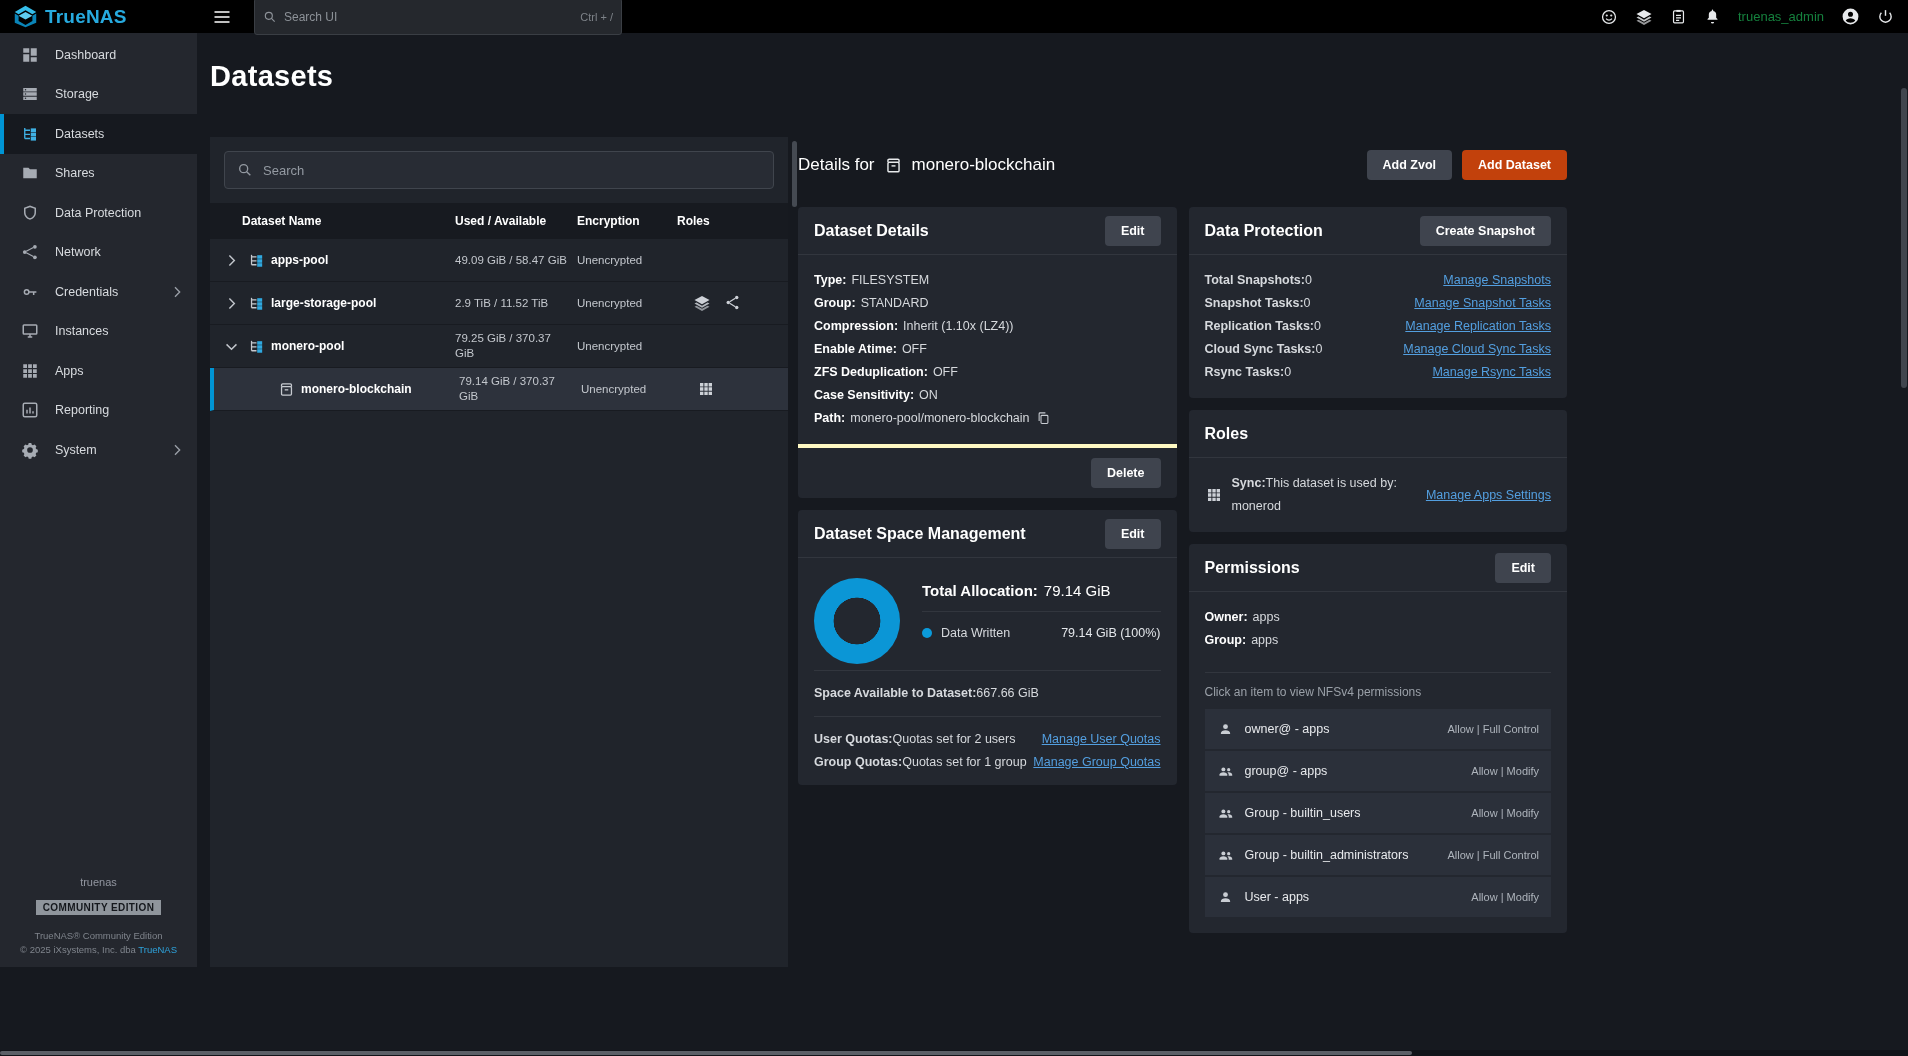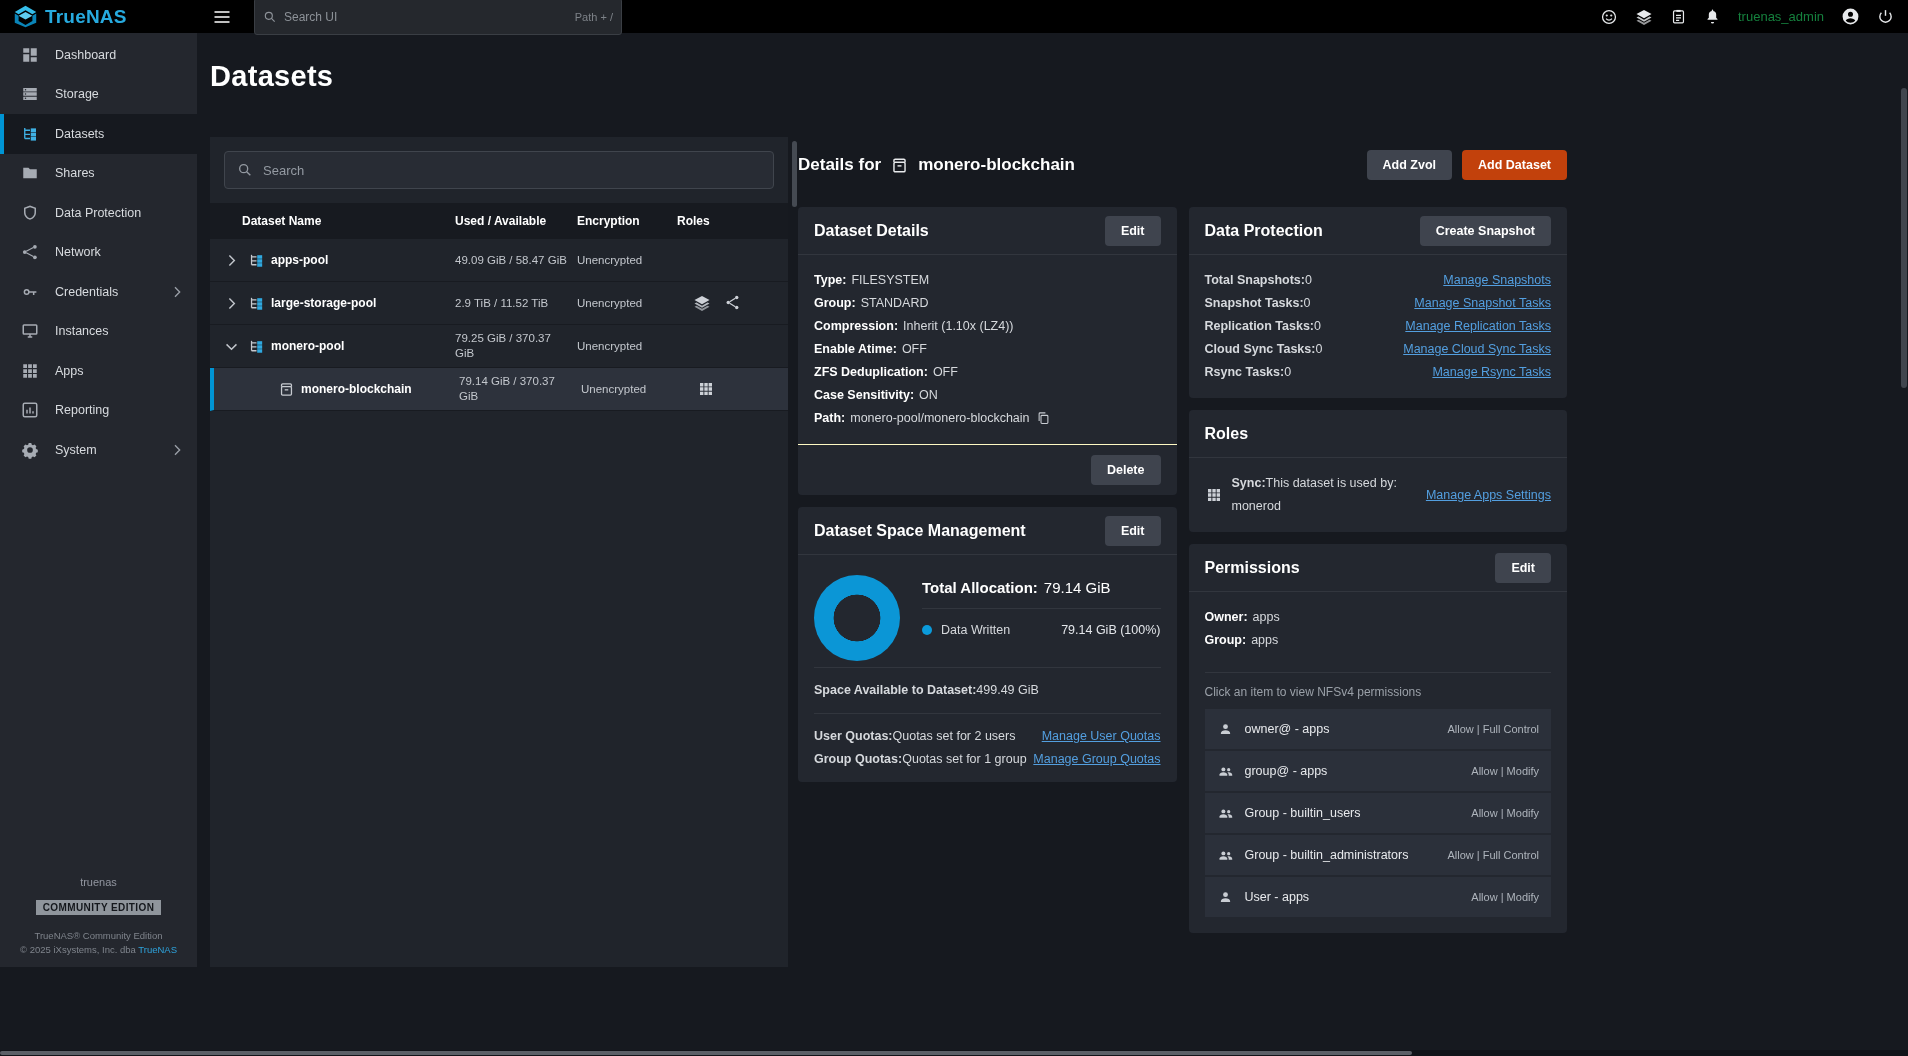--- a/index.html
+++ b/index.html
@@ -57,32 +57,32 @@
   .cell-used { padding-right:8px; line-height:15px; }
   .roles-cell { display:flex; gap:13px; color:#cdd1d7; padding-left:16px; }
   .trow.selected { background:#2d323c; border-left:4px solid #0095d5; }
   .trow.selected .c1 { padding-left:6px; }
   .child-indent { width:52px; flex-shrink:0; }
   .tree-scroll-thumb { position:absolute; right:-9px; top:4px; width:5px; height:66px; background:#454a52; border-radius:3px; }
 
   
   .details { flex:1; max-width:769px; margin-left:10px; }
   .details-head { display:flex; align-items:center; margin-top:13px; margin-bottom:27px; }
-  .details-title { font-size:17px; font-weight:700; display:flex; align-items:center; gap:9px; }
+  .details-title { font-size:17px; font-weight:400; display:flex; align-items:center; gap:9px; }
   .head-actions { margin-left:auto; display:flex; gap:10px; }
   .btn { border:none; border-radius:4px; font-family:inherit; font-size:12.5px; font-weight:700; padding:8px 16px; background:#3f444e; color:#fff; cursor:pointer; white-space:nowrap; }
   .btn.primary { background:#c2410c; }
   .cards { display:grid; grid-template-columns:1fr 1fr; gap:12px; align-items:start; }
   .card { background:#23272f; border-radius:4px; margin-bottom:12px; }
   .card-head { display:flex; align-items:center; justify-content:space-between; padding:8px 16px; border-bottom:1px solid #32363e; min-height:48px; }
   .card-title { font-size:16px; font-weight:700; }
   .card-body { padding:14px 16px; font-size:12.5px; line-height:23px; color:#d6d9dd; }
   .fld b, .lbl { color:#fff; font-weight:700; margin-right:5px; }
   .copy-btn { background:none; border:none; color:#c9cdd3; cursor:pointer; vertical-align:-4px; margin-left:6px; padding:0; }
-  .card-foot { border-top:1px solid #fef9c3; padding:10px 16px; display:flex; justify-content:flex-end; }
+  .card-foot { border-top:4px solid #fef9c3; padding:10px 16px; display:flex; justify-content:flex-end; }
 
   .space-top { display:flex; gap:22px; align-items:flex-start; padding:16px 16px 6px; }
   .donut { width:86px; height:86px; border-radius:50%; flex-shrink:0; margin-top:4px;
            background:radial-gradient(closest-side, #23272f 54%, #0b96d6 55%); }
   .space-right { flex:1; }
   .alloc { font-size:15px; padding:8px 0 12px; border-bottom:1px solid #32363e; }
   .alloc b { font-weight:700; margin-right:6px; }
   .legend-row { display:flex; align-items:center; gap:9px; padding:14px 0 6px; font-size:12.5px; color:#d6d9dd; }
   .legend-dot { width:10px; height:10px; border-radius:50%; background:#0b9bdb; flex-shrink:0; }
   .legend-val { margin-left:auto; color:#e3e6ea; }
@@ -126,21 +126,21 @@
       </svg>
   </button>
   <div class="topsearch">
     <span>
       <svg viewBox="0 0 24 24" width="14" height="14">
           <circle cx="10" cy="10" r="6" fill="none" stroke="currentColor" stroke-width="2"></circle>
           <line x1="14.5" y1="14.5" x2="20" y2="20" stroke="currentColor" stroke-width="2"></line>
         </svg>
     </span>
     <input type="text" placeholder="Search UI" style="">
-    <span class="shortcut">Path + /</span>
+    <span class="shortcut">Ctrl + /</span>
   </div>
   <div class="topbar-right">
     <span class="tb-icon">
       <svg viewBox="0 0 24 24" width="18" height="18" fill="none" stroke="currentColor" stroke-width="1.7">
           <circle cx="12" cy="12" r="8.6"></circle>
           <circle cx="9" cy="10" r="0.6" fill="currentColor"></circle>
           <circle cx="15" cy="10" r="0.6" fill="currentColor"></circle>
           <path d="M8.2 14.2c1 1.4 2.3 2 3.8 2s2.8-.6 3.8-2"></path>
         </svg>
     </span>
@@ -492,21 +492,21 @@
                 <div class="space-right">
                   <div class="alloc"><b>Total Allocation:</b><span>79.14 GiB</span></div>
                   <div class="legend-row">
                     <span class="legend-dot"></span>
                     <span>Data Written</span>
                     <span class="legend-val">79.14 GiB (100%)</span>
                   </div>
                 </div>
               </div>
               <div class="sect">
-                <b>Space Available to Dataset:</b><span>499.49 GiB</span>
+                <b>Space Available to Dataset:</b><span>667.66 GiB</span>
               </div>
               <div class="sect">
                 <div class="quota-row">
                   <span><b>User Quotas:</b><span>Quotas set for 2 users</span></span>
                   <a class="link">Manage User Quotas</a>
                 </div>
                 <div class="quota-row">
                   <span><b>Group Quotas:</b><span>Quotas set for 1 group</span></span>
                   <a class="link">Manage Group Quotas</a>
                 </div>

